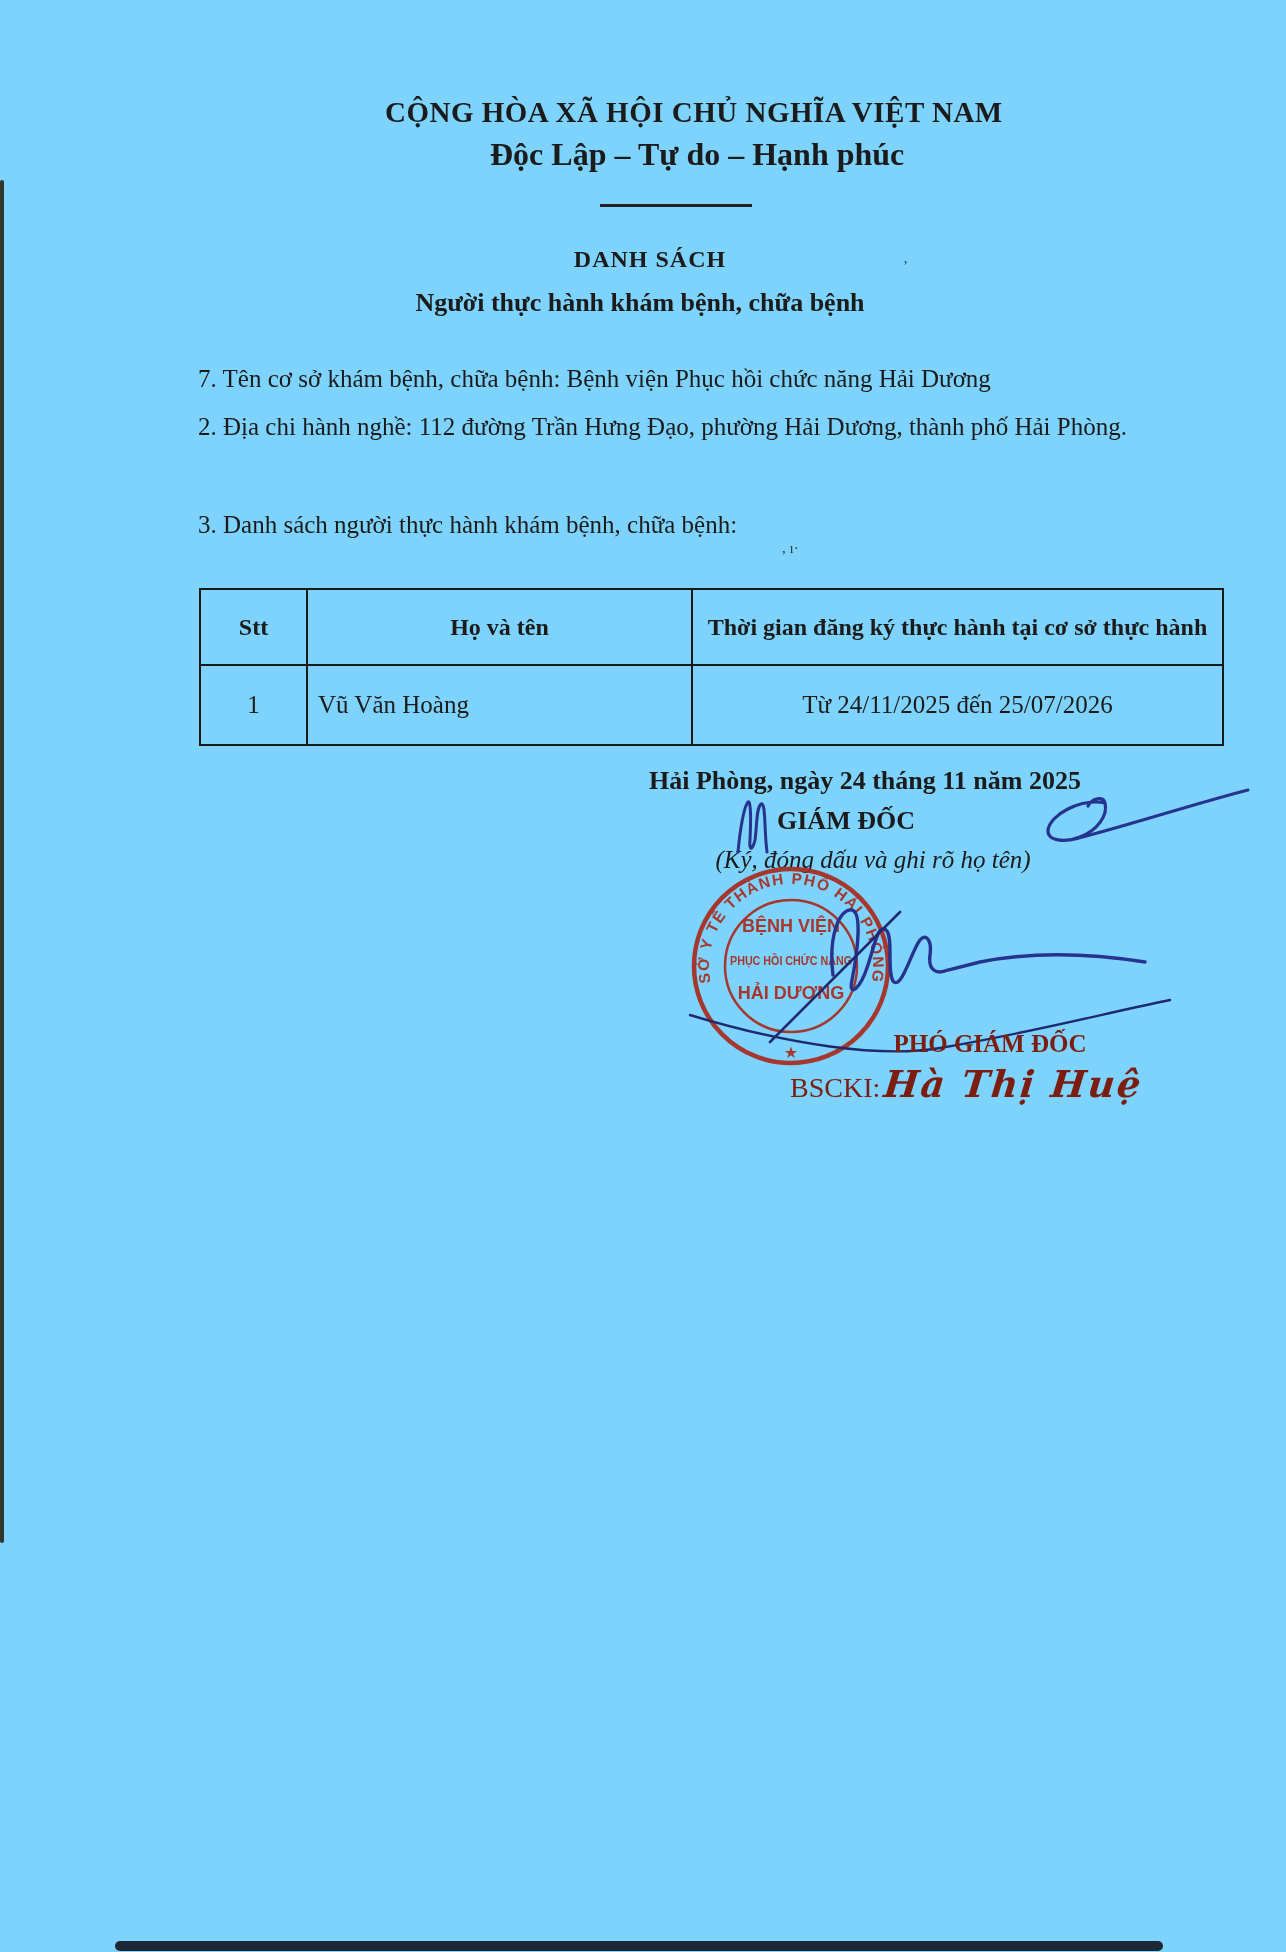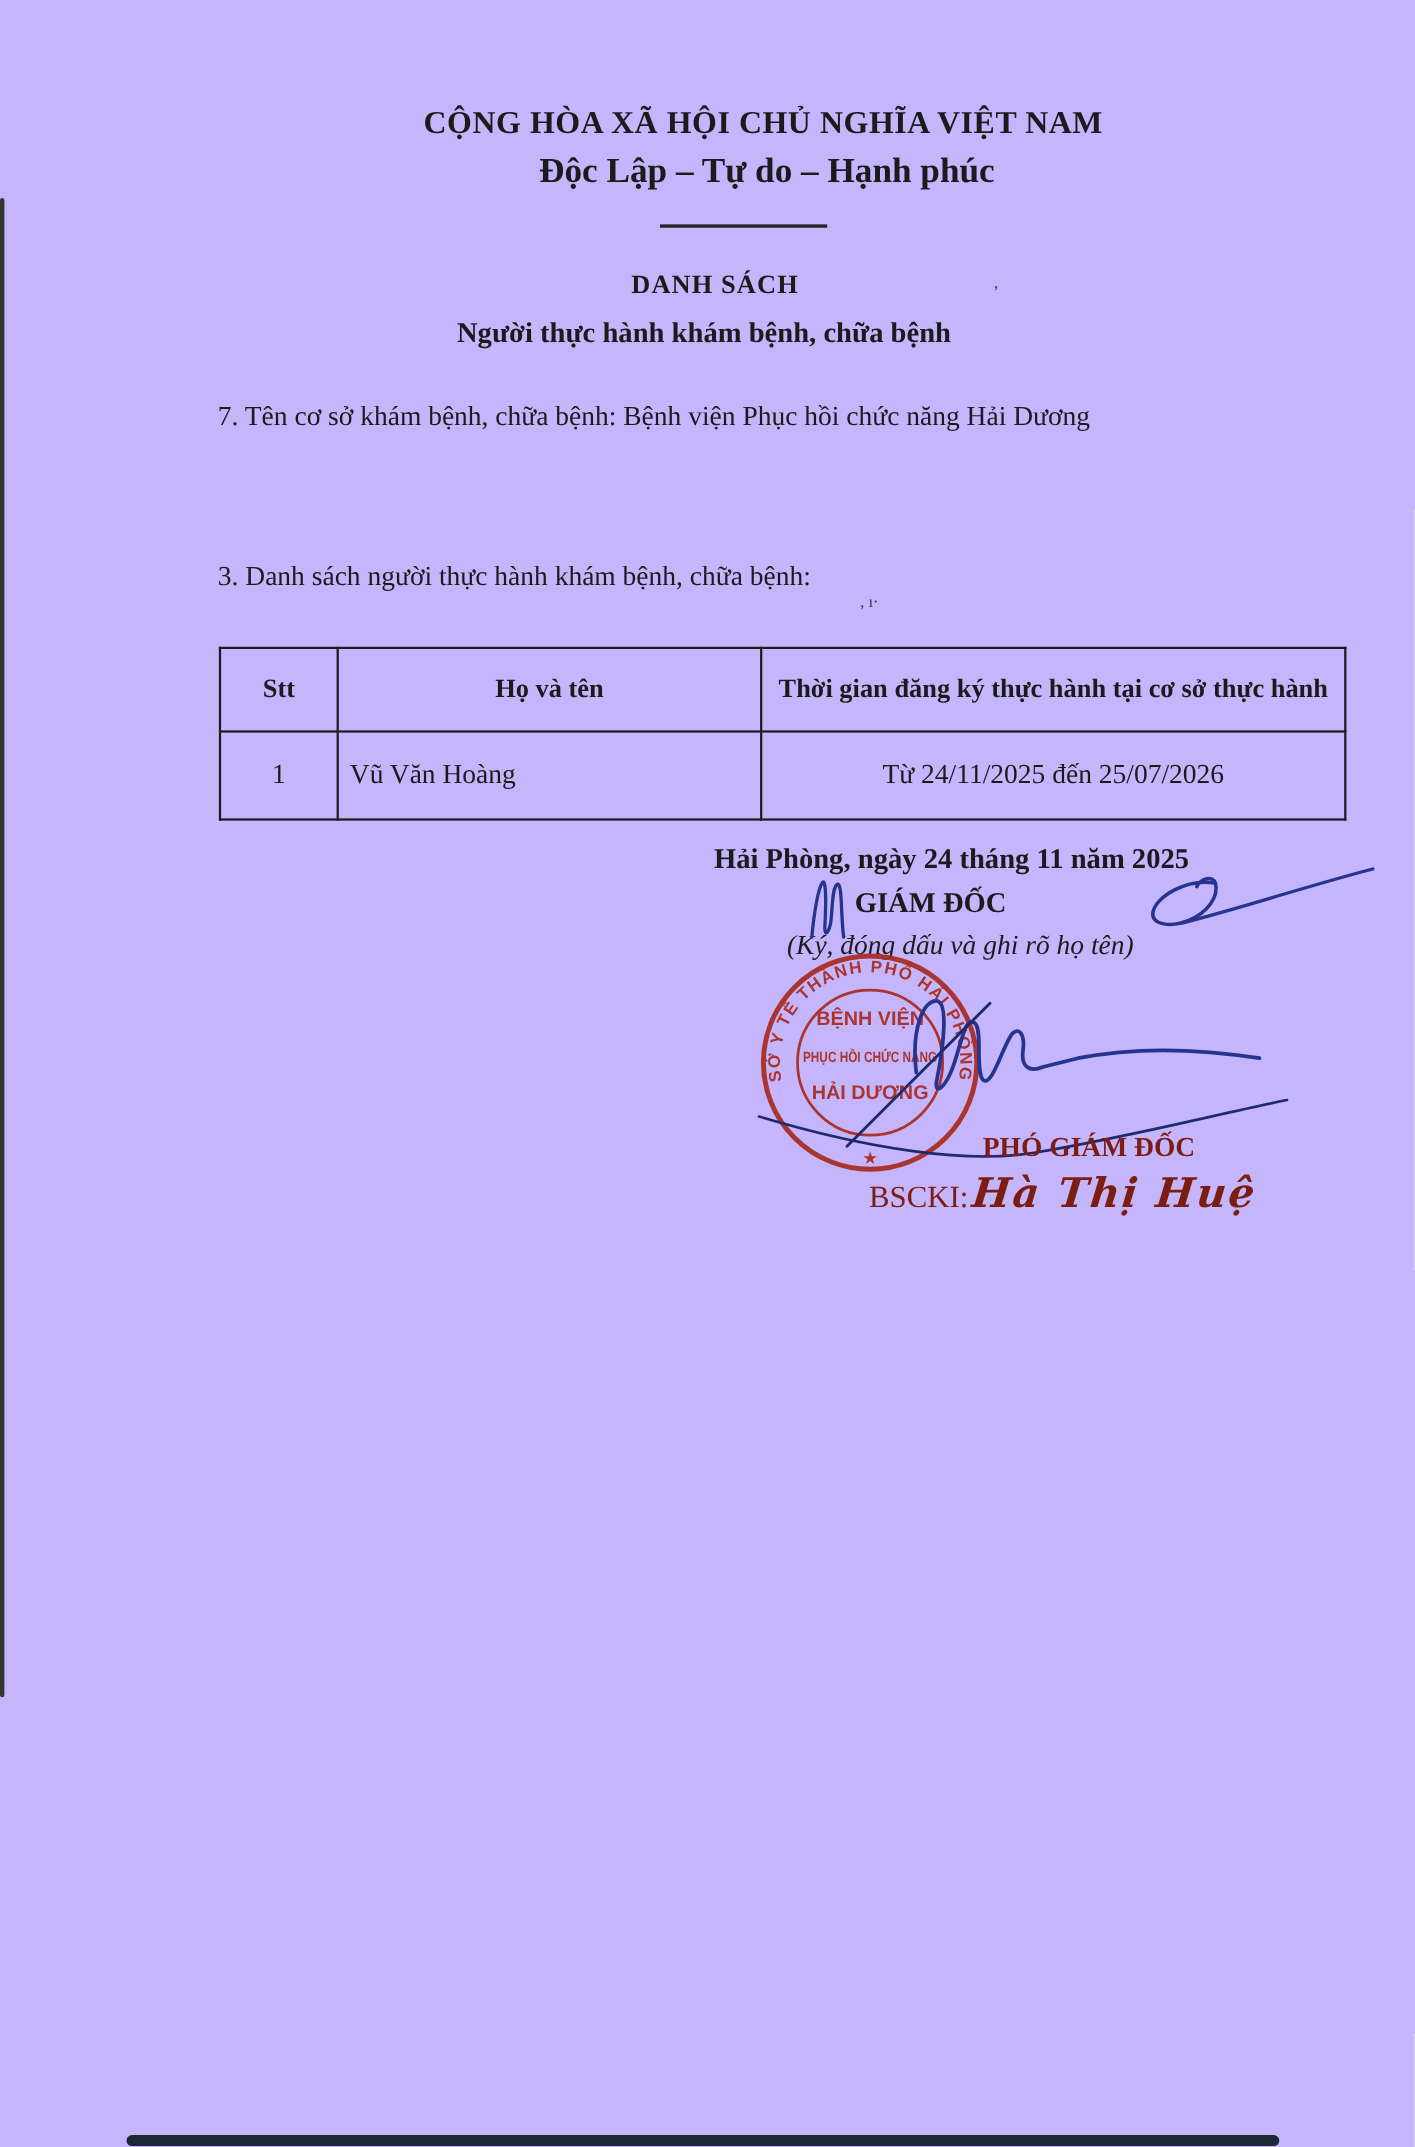--- a/index.html
+++ b/index.html
@@ -1,20 +1,20 @@
 <!DOCTYPE html>
 <html><head>
 <meta charset="utf-8">
 <style>
   html,body{margin:0;padding:0;background:#e8e8e6;}
   #page{
     position:relative;
     width:1286px;height:1952px;
     margin:0 auto;
-    background:#c4b5fd;
+    background:#7dd3fc;
     font-family:"Liberation Serif", serif;
     color:#1b1b1b;
     overflow:hidden;
   }
   .abs{position:absolute;}
   .ctr{text-align:center;}
   .hdr1{font-size:29px;font-weight:bold;letter-spacing:.5px;white-space:nowrap;}
   .hdr2{font-size:32px;font-weight:bold;white-space:nowrap;}
   .rule{height:3px;background:#232323;}
   .title{font-size:24px;font-weight:bold;letter-spacing:1px;white-space:nowrap;}
@@ -60,20 +60,21 @@
 
   <div class="abs hdr1" style="left:385px;top:96px;width:560px;">CỘNG HÒA XÃ HỘI CHỦ NGHĨA VIỆT NAM</div>
   <div class="abs hdr2" style="left:490px;top:136px;width:268px;text-align:center;">Độc Lập – Tự do – Hạnh phúc</div>
   <div class="abs rule" style="left:600px;top:204px;width:152px;"></div>
 
   <div class="abs title ctr" style="left:560px;top:246px;width:180px;">DANH SÁCH</div>
   <div class="abs speck" style="left:903px;top:258px;">’</div>
   <div class="abs subtitle ctr" style="left:340px;top:288px;width:600px;">Người thực hành khám bệnh, chữa bệnh</div>
 
   <div class="abs body-line" style="left:198px;top:354px;">7. Tên cơ sở khám bệnh, chữa bệnh: Bệnh viện Phục hồi chức năng Hải Dương</div>
+  <div class="abs body-line" style="left:198px;top:402px;">2. Địa chi hành nghề: 112 đường Trần Hưng Đạo, phường Hải Dương, thành phố Hải Phòng.</div>
   <div class="abs body-line" style="left:198px;top:500px;">3. Danh sách người thực hành khám bệnh, chữa bệnh:</div>
   <div class="abs speck" style="left:782px;top:540px;">, ı·</div>
 
   <table class="doc abs" style="left:199px;top:588px;">
     <thead>
       <tr>
         <th class="c1">Stt</th>
         <th class="c2">Họ và tên</th>
         <th class="c3">Thời gian đăng ký thực hành tại cơ sở thực hành</th>
       </tr>

